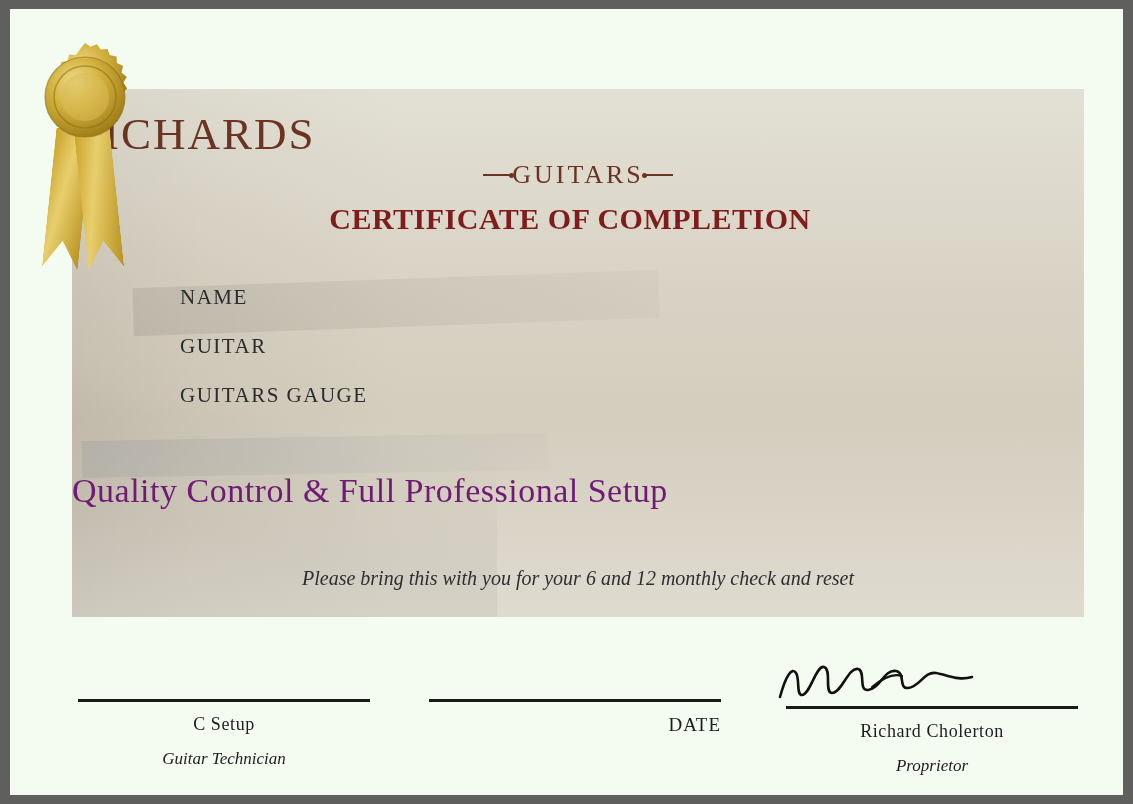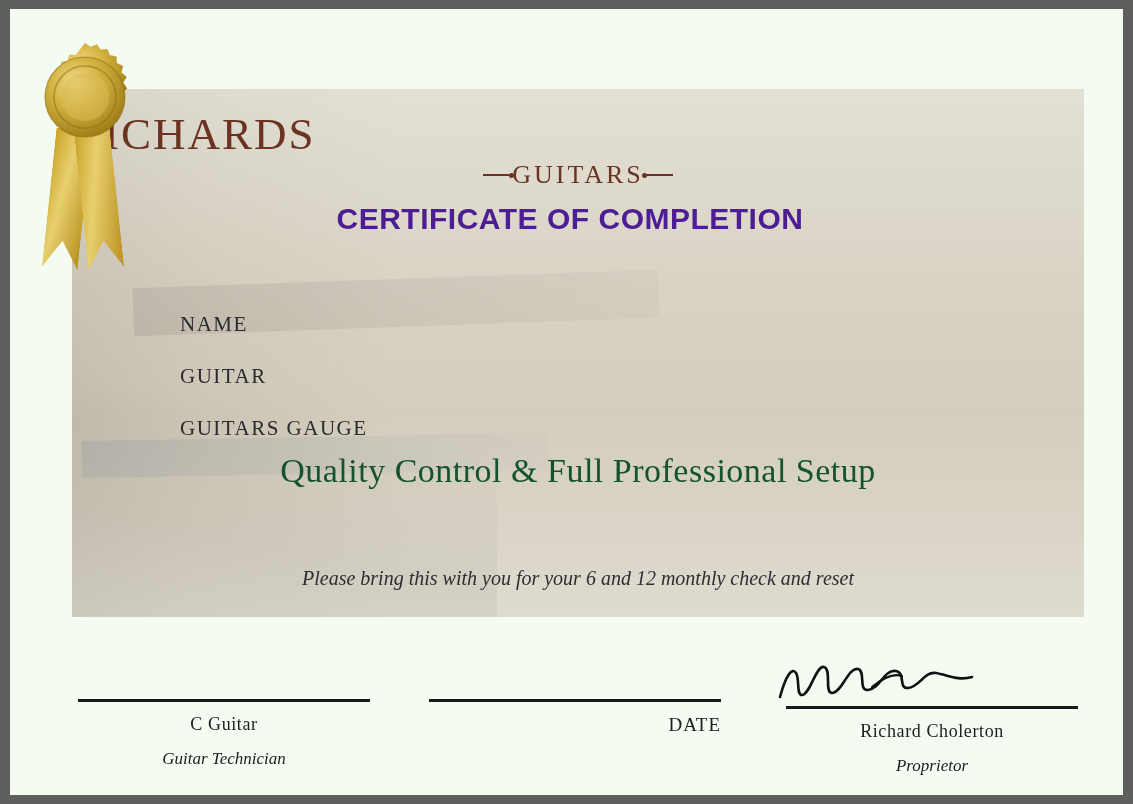--- a/index.html
+++ b/index.html
@@ -143,50 +143,48 @@
     width: 5px; height: 5px;
     border-radius: 50%;
     background: #6b3422;
     margin: 0 -4px;
   }
   .cert-title {
     position: absolute;
     left: 0; right: 16px;
     top: 113px;
     text-align: center;
-    font-family: Liberation Sans, sans-serif;
+    font-family: Liberation Serif, serif;
     font-weight: bold;
     font-size: 30px;
     letter-spacing: 0.5px;
-    color: #4c1d95;
+    color: #7f1d1d;
   }
 
   .fields {
     position: absolute;
     left: 108px;
     top: 196px;
   }
   .field-label {
     font-family: "Liberation Serif", serif;
     font-size: 21px;
     letter-spacing: 1.5px;
     color: #2b2b2f;
     margin-bottom: 24px;
-    margin-top: 27px;
   }
 
   .headline {
     position: absolute;
     left: 0; right: 0;
-    top: 363px;
-    text-align: center;
+    top: 383px;
     font-family: "Liberation Serif", serif;
     font-size: 34px;
     letter-spacing: 0.5px;
-    color: #14532d;
+    color: #701a75;
     white-space: nowrap;
   }
 
   .note {
     position: absolute;
     left: 0; right: 0;
     top: 478px;
     text-align: center;
     font-family: "Liberation Serif", serif;
     font-style: italic;
@@ -345,21 +343,21 @@
     <div class="signature-mark">
       <svg viewBox="0 0 230 48" width="230" height="48" aria-hidden="true">
         <path d="M8,40 C14,18 20,10 24,16 C28,22 24,38 30,38 C38,38 44,8 52,10 C60,12 52,36 60,36 C70,36 76,10 86,12 C94,14 86,34 96,33 C108,32 112,12 124,14 C134,16 126,32 136,31 C148,30 152,14 164,16 C176,18 186,24 200,20" fill="none" stroke="#111" stroke-width="2.6" stroke-linecap="round"></path>
         <path d="M100,30 C112,20 122,16 130,19" fill="none" stroke="#111" stroke-width="2.2" stroke-linecap="round"></path>
       </svg>
     </div>
 
     <div class="sig-row">
       <div class="sig-col c1">
         <div class="sig-line"></div>
-        <div class="sig-name">C Guitar</div>
+        <div class="sig-name">C Setup</div>
         <div class="sig-role">Guitar Technician</div>
       </div>
       <div class="sig-col c2">
         <div class="sig-line"></div>
         <div class="sig-date">DATE</div>
       </div>
       <div class="sig-col c3">
         <div class="sig-line"></div>
         <div class="sig-name">Richard Cholerton</div>
         <div class="sig-role">Proprietor</div>

